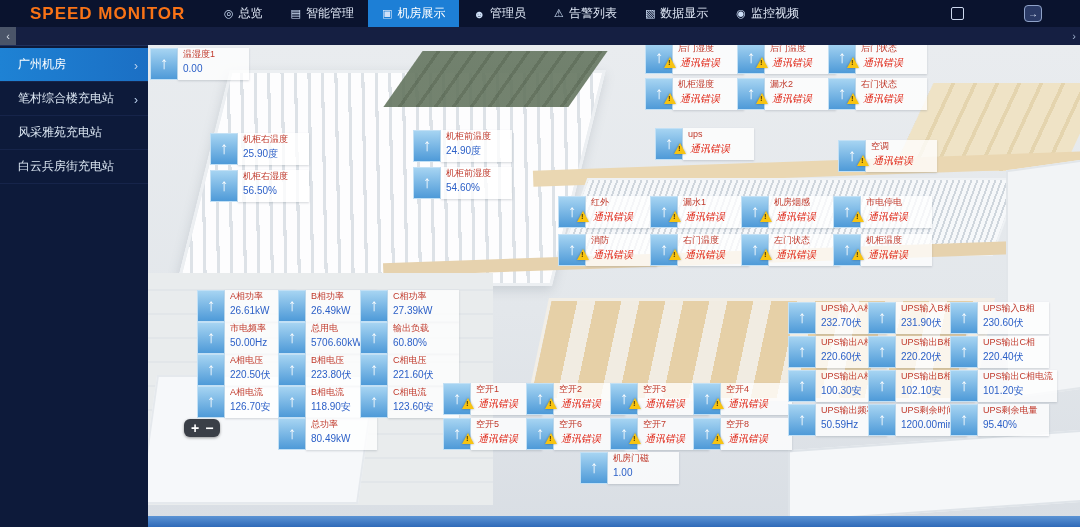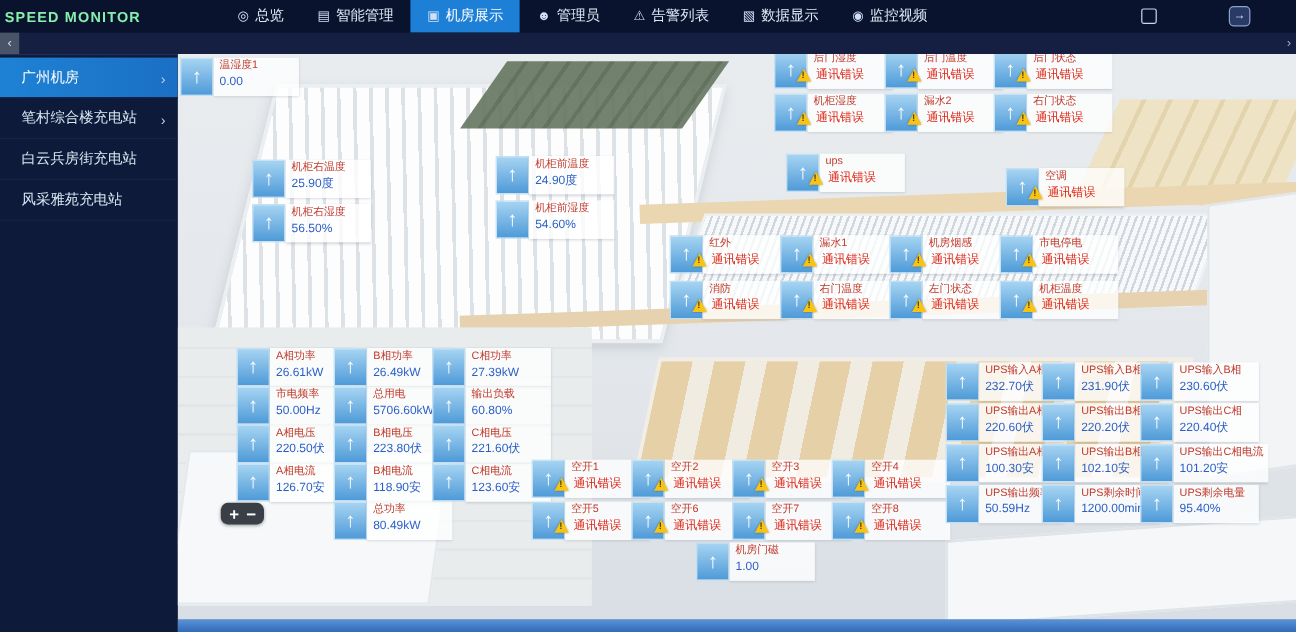--- a/index.html
+++ b/index.html
@@ -1,19 +1,19 @@
 <!DOCTYPE html>
 <html><head>
 <meta charset="utf-8">
 <style>
   html,body{margin:0;padding:0;width:1080px;height:527px;overflow:hidden;
     font-family:"Liberation Sans","DejaVu Sans",sans-serif;background:#0a132e;}
   .topbar{position:absolute;left:0;top:0;width:1080px;height:27px;background:#0a132e;
     display:flex;align-items:center;z-index:50;}
-  .logo{color:#86efac;font-size:12px;font-weight:bold;letter-spacing:1px;margin-left:4px;width:180px;}
+  .logo{color:#f97316;font-size:17px;font-weight:bold;letter-spacing:1px;margin-left:30px;width:180px;}
   .nav{display:flex;align-items:center;height:27px;}
   .nav-item{display:flex;align-items:center;gap:5px;color:#dfe7f5;font-size:12px;height:27px;
     padding:0 14px;cursor:pointer;white-space:nowrap;}
   .nav-item .nicon{font-size:11px;color:#cfe0f8;}
   .nav-item.active{background:#1d7fd6;color:#fff;}
   .topbar-right{margin-left:auto;display:flex;align-items:center;gap:60px;margin-right:38px;}
   .fs-icon{width:11px;height:11px;border:1px solid #cdd8ee;border-radius:2px;display:inline-block;}
   .exit-icon{width:16px;height:15px;border:1px solid #8fa2c8;border-radius:4px;background:#2a3a66;
     color:#dfe9fb;font-size:10px;display:flex;align-items:center;justify-content:center;}
   .tabbar{position:absolute;left:0;top:27px;width:1080px;height:18px;background:#151f42;
@@ -63,21 +63,21 @@
   .sensor-layer{position:absolute;left:0;top:0;width:932px;height:482px;}
   .sensor{position:absolute;display:flex;align-items:stretch;z-index:20;cursor:pointer;}
   .s-icon{width:26px;min-height:30px;background:linear-gradient(180deg,#a6d4f2,#4e9ad8);
     border:1px solid #c2e0f5;color:#fff;font-size:17px;font-weight:bold;display:flex;
     align-items:center;justify-content:center;flex:0 0 26px;}
   .s-body{background:rgba(255,255,255,.78);padding:1px 4px 2px 5px;min-width:62px;max-width:76px;
     box-shadow:0 1px 2px rgba(90,100,115,.25);}
   .s-name{display:block;color:#c0392b;font-size:9px;line-height:1.2;}
   .s-valrow{display:flex;align-items:center;margin-top:3px;}
   .s-val{color:#2b5fc7;font-size:10px;line-height:1.1;}
-  .s-val.err{color:#e02616;}
+  .s-val.err{color:#e02616;font-style:italic;}
   .warn{display:inline-block;width:0;height:0;border-left:6px solid transparent;
     border-right:6px solid transparent;border-bottom:11px solid #f8c411;position:relative;
     margin:0 4px 0 -14px;filter:drop-shadow(0 0 1px rgba(0,0,0,.35));}
   .warn::after{content:"!";position:absolute;left:-2px;top:1px;font-size:8px;font-weight:bold;color:#54400a;}
   .zoom-ctl{position:absolute;left:36px;top:374px;background:#3a3f47;border-radius:6px;
     display:flex;align-items:center;gap:6px;padding:2px 7px;z-index:25;box-shadow:0 1px 3px rgba(0,0,0,.4);}
   .zoom-btn{color:#fff;font-size:14px;font-weight:bold;line-height:1;cursor:pointer;}
 </style>
 </head>
 <body>
@@ -129,24 +129,24 @@
   <div class="sb-divider"></div>
   <div class="sb-item active">
     <span>广州机房</span>
     <span class="chev">›</span>
   </div>
   <div class="sb-item">
     <span>笔村综合楼充电站</span>
     <span class="chev">›</span>
   </div>
   <div class="sb-item">
-    <span>白云兵房街充电站</span>
+    <span>风采雅苑充电站</span>
   </div>
   <div class="sb-item">
-    <span>风采雅苑充电站</span>
+    <span>白云兵房街充电站</span>
   </div>
 </div>
 
 <div class="main">
   <div class="decor d-hall-tl"></div>
   <div class="decor d-green"></div>
   <div class="decor d-beige-tr"></div>
   <div class="decor d-wall1"></div>
   <div class="decor d-hall-r"></div>
   <div class="decor d-wall2"></div>

